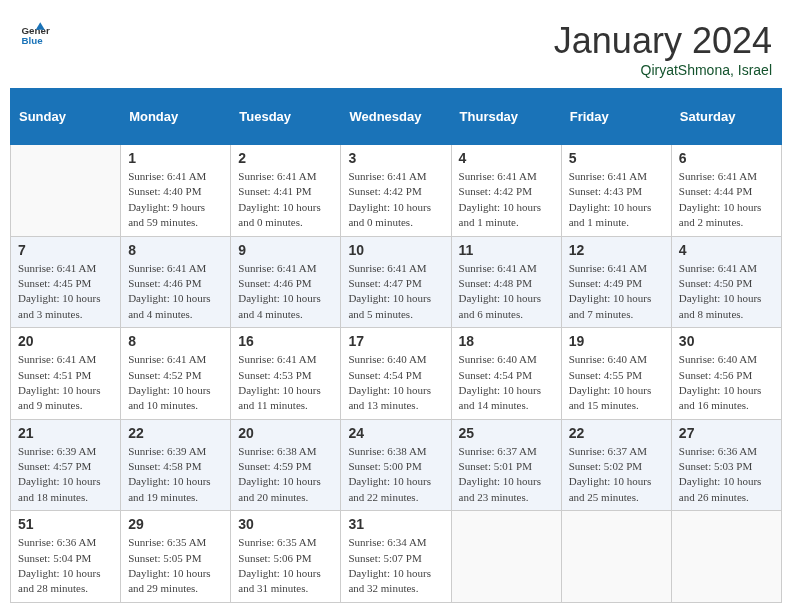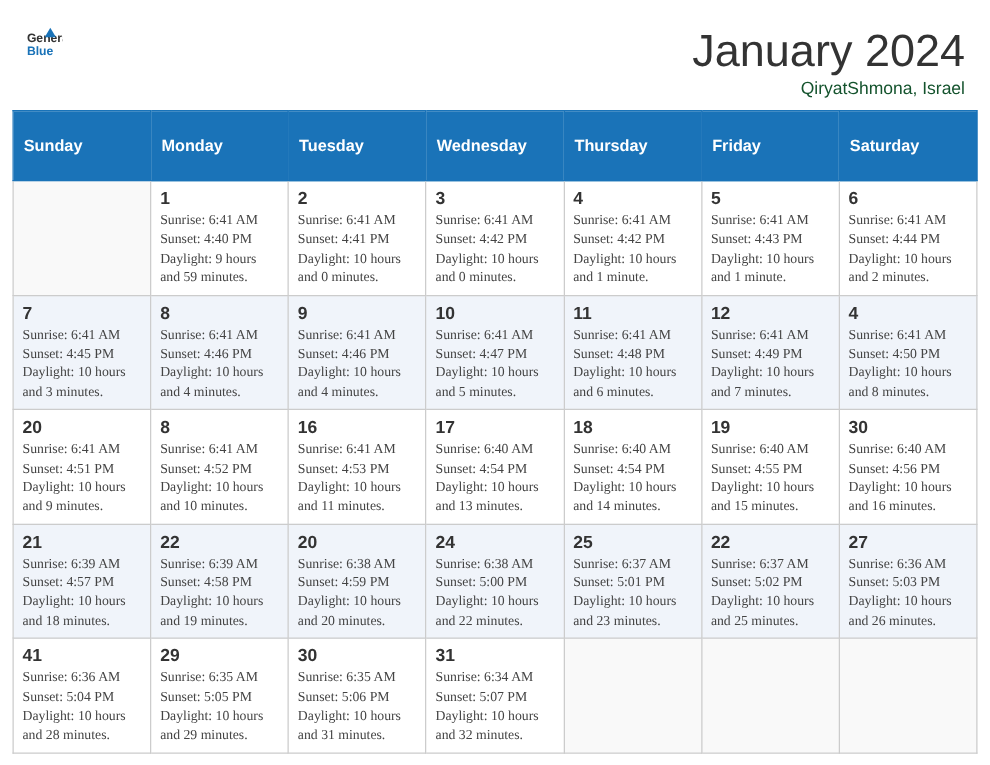--- a/index.html
+++ b/index.html
@@ -304,21 +304,21 @@
         <td>
           <span class="day-number">27</span>
           <div class="day-info" style="white-space: pre-line;">Sunrise: 6:36 AM
 Sunset: 5:03 PM
 Daylight: 10 hours
 and 26 minutes.</div>
         </td>
       </tr>
       <tr>
         <td>
-          <span class="day-number">41</span>
+          <span class="day-number">51</span>
           <div class="day-info" style="white-space: pre-line;">Sunrise: 6:36 AM
 Sunset: 5:04 PM
 Daylight: 10 hours
 and 28 minutes.</div>
         </td>
         <td>
           <span class="day-number">29</span>
           <div class="day-info" style="white-space: pre-line;">Sunrise: 6:35 AM
 Sunset: 5:05 PM
 Daylight: 10 hours

